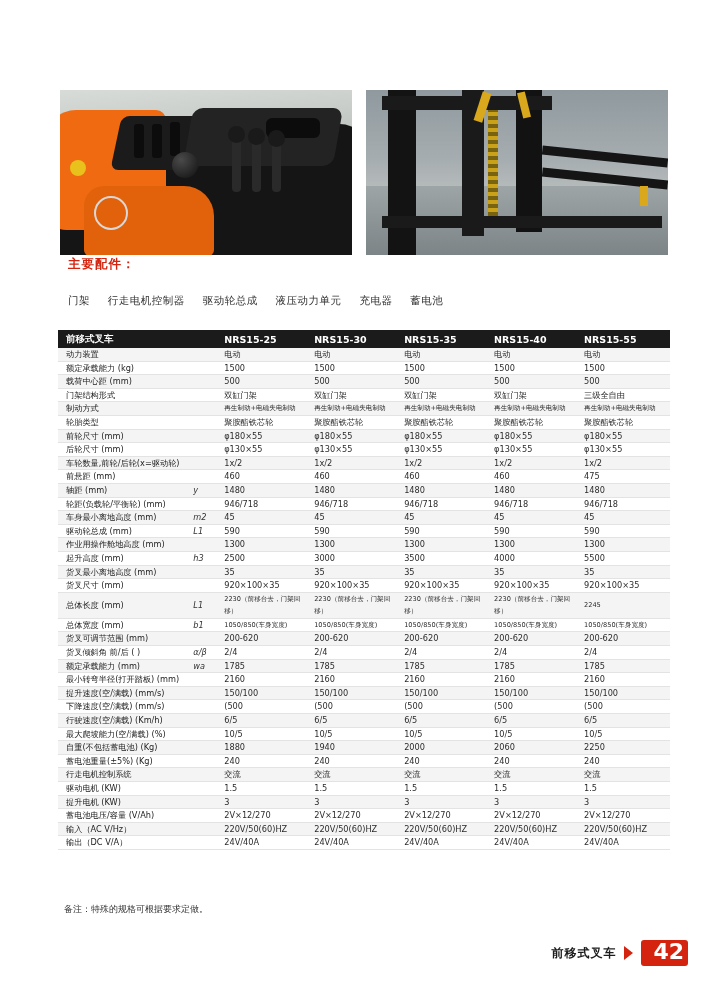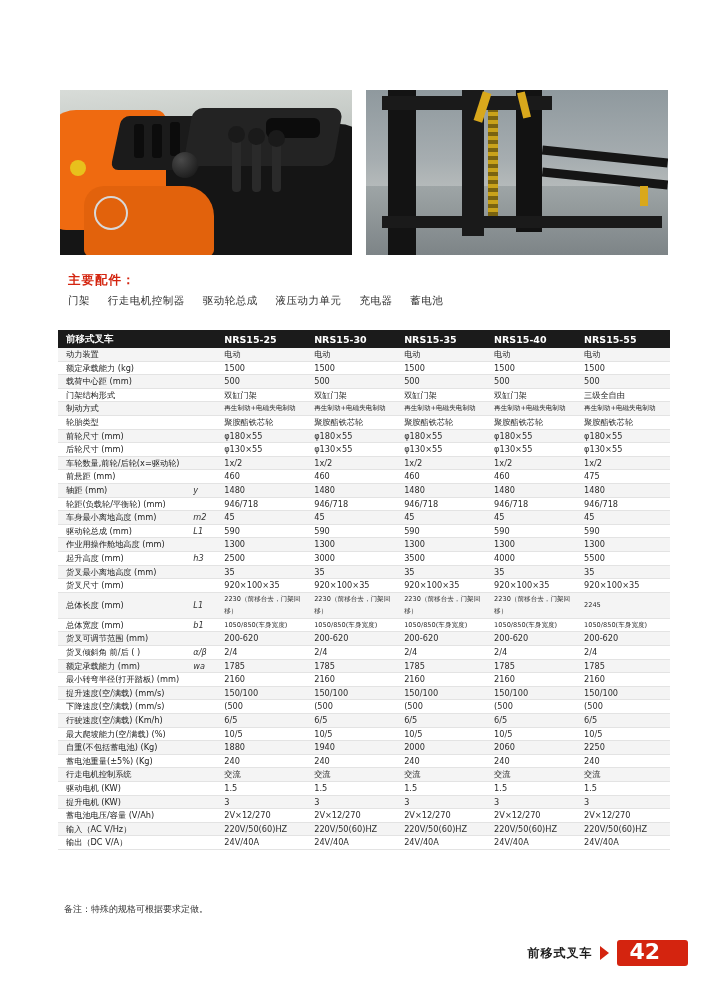--- a/index.html
+++ b/index.html
@@ -38,21 +38,21 @@
   .pb-ground{position:absolute;left:0;top:96px;width:302px;height:69px;background:linear-gradient(180deg,#9ea5a6,#7d8487);}
   .pb-mast{position:absolute;left:22px;top:-4px;width:28px;height:172px;background:#131313;}
   .pb-mast2{position:absolute;left:96px;top:-4px;width:22px;height:150px;background:#1a1a1a;}
   .pb-mast3{position:absolute;left:150px;top:-4px;width:26px;height:146px;background:#121212;}
   .pb-chain{position:absolute;left:122px;top:6px;width:10px;height:120px;background:repeating-linear-gradient(180deg,#c9a21a 0 4px,#7a6310 4px 8px);}
   .pb-bar{position:absolute;background:#1a1a1a;}
   .pb-fork{position:absolute;background:#151515;}
   .pb-yellow{position:absolute;background:#d9a81c;}
 
   
-  .parts-title{position:absolute;left:68px;top:272px;font-size:12.5px;font-weight:bold;color:#d4240f;letter-spacing:1px;}
+  .parts-title{position:absolute;left:68px;top:256px;font-size:12.5px;font-weight:bold;color:#d4240f;letter-spacing:1px;}
   .parts-list{position:absolute;left:68px;top:294px;font-size:10.5px;color:#333;letter-spacing:.5px;}
   .parts-list span{margin-right:14px;}
 
   
   .wm{position:absolute;left:236px;top:395px;width:260px;height:300px;opacity:.13;pointer-events:none;}
   .wm-shape{position:absolute;left:54px;top:10px;width:150px;height:150px;border:13px solid #e0481f;border-radius:50%;}
   .wm-bar{position:absolute;left:20px;top:150px;width:218px;height:20px;background:#e0481f;}
   .wm-text{position:absolute;left:0;top:190px;width:260px;text-align:center;font-size:40px;font-weight:bold;color:#e0481f;letter-spacing:2px;}
   .wm-sub{position:absolute;left:0;top:244px;width:260px;text-align:center;font-size:15px;color:#e0481f;letter-spacing:3px;}
 
@@ -77,21 +77,21 @@
   tbody tr:nth-child(odd) td{background:#f4f4f4;}
   tbody tr:nth-child(even) td{background:#ffffff;}
   .tiny{font-size:6.6px;}
   .note{position:absolute;left:64px;top:903px;font-size:9px;color:#333;}
 
   
   .footer{position:absolute;right:40px;bottom:28px;display:flex;align-items:center;gap:8px;}
   .footer-text{font-size:12px;font-weight:bold;color:#1b1b1b;letter-spacing:1px;}
   .footer-num{
     background:#d4240f;color:#fff;font-size:22px;font-weight:bold;
-    padding:1px 28px 3px 12px;border-radius:3px;line-height:1;
+    padding:1px 4px 3px 12px;border-radius:3px;line-height:1;
   }
   .footer-tri{
     width:0;height:0;border-top:7px solid transparent;border-bottom:7px solid transparent;
     border-left:9px solid #d4240f;
   }
 </style>
 </head>
 <body>
 
 <div class="page">

